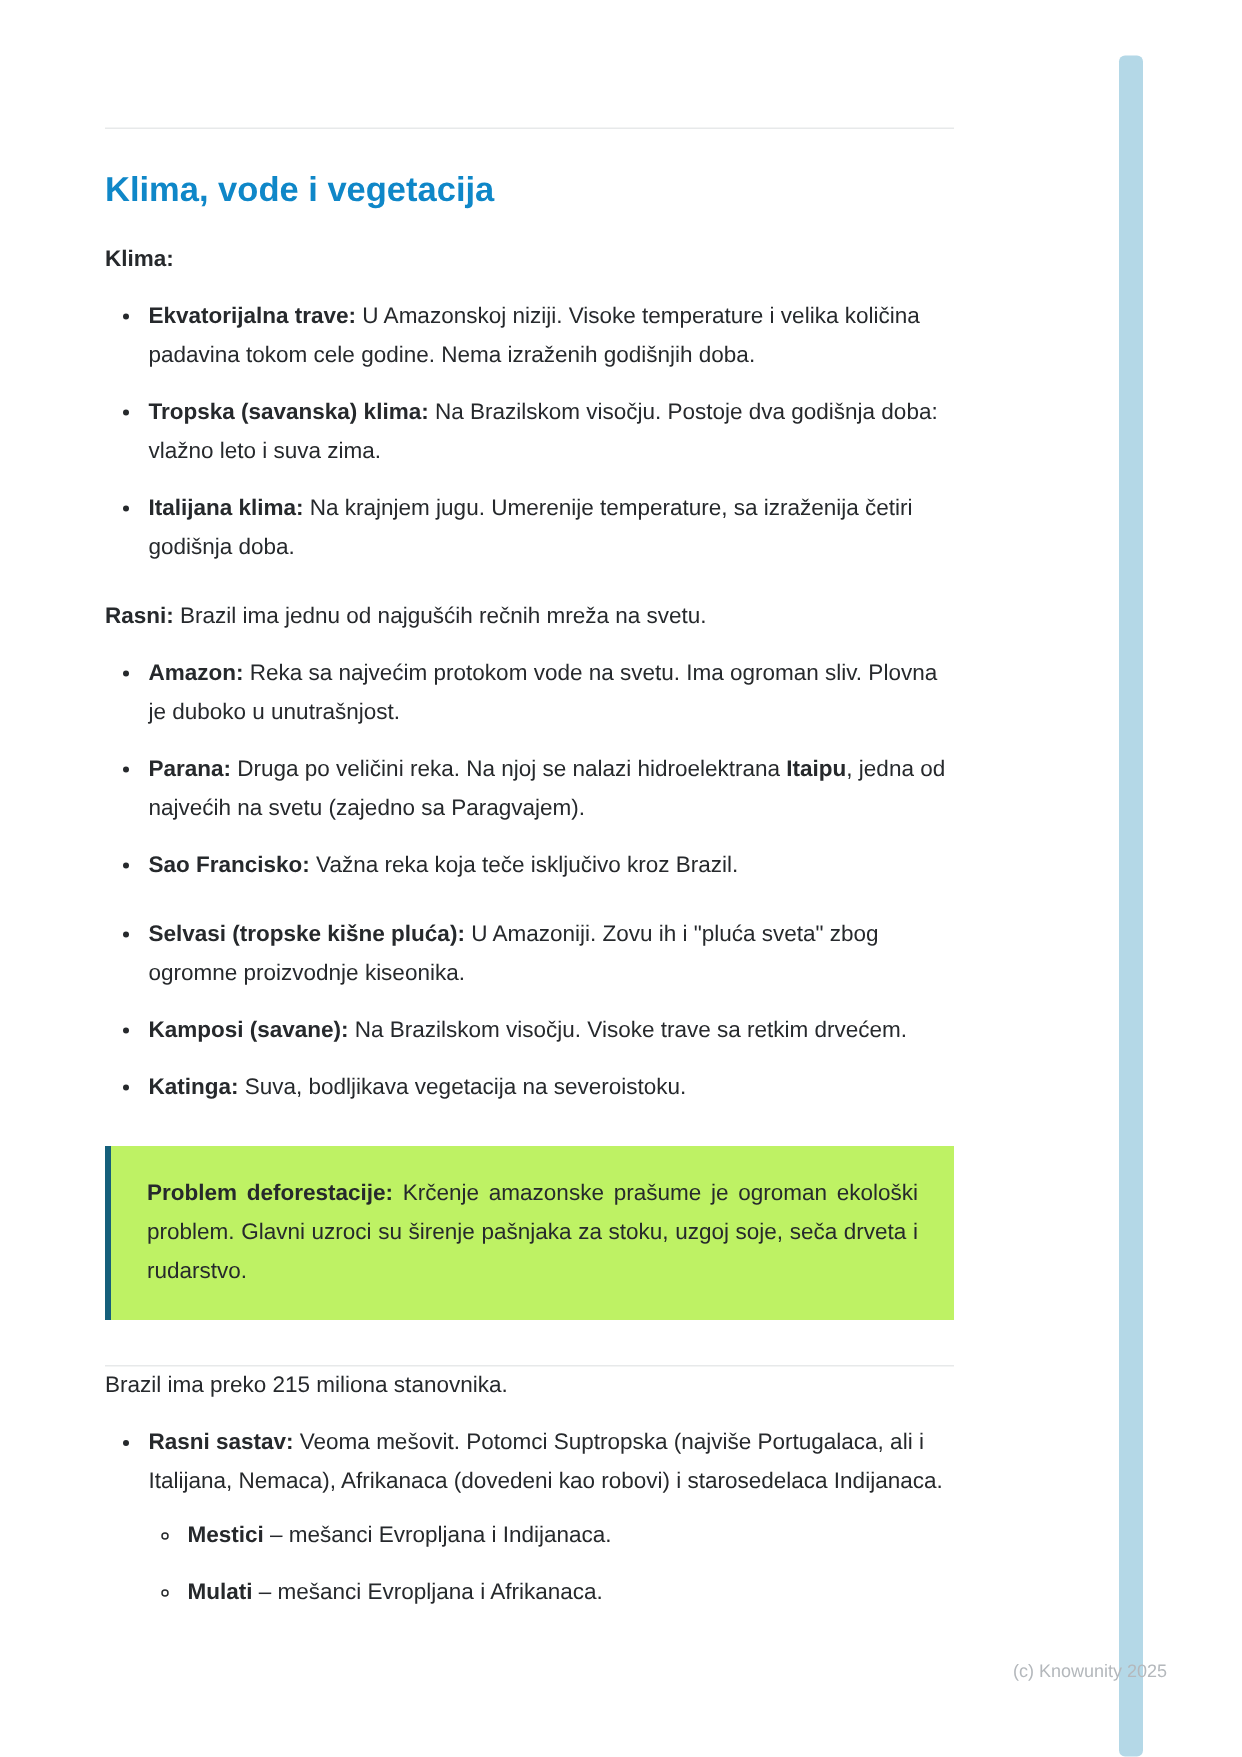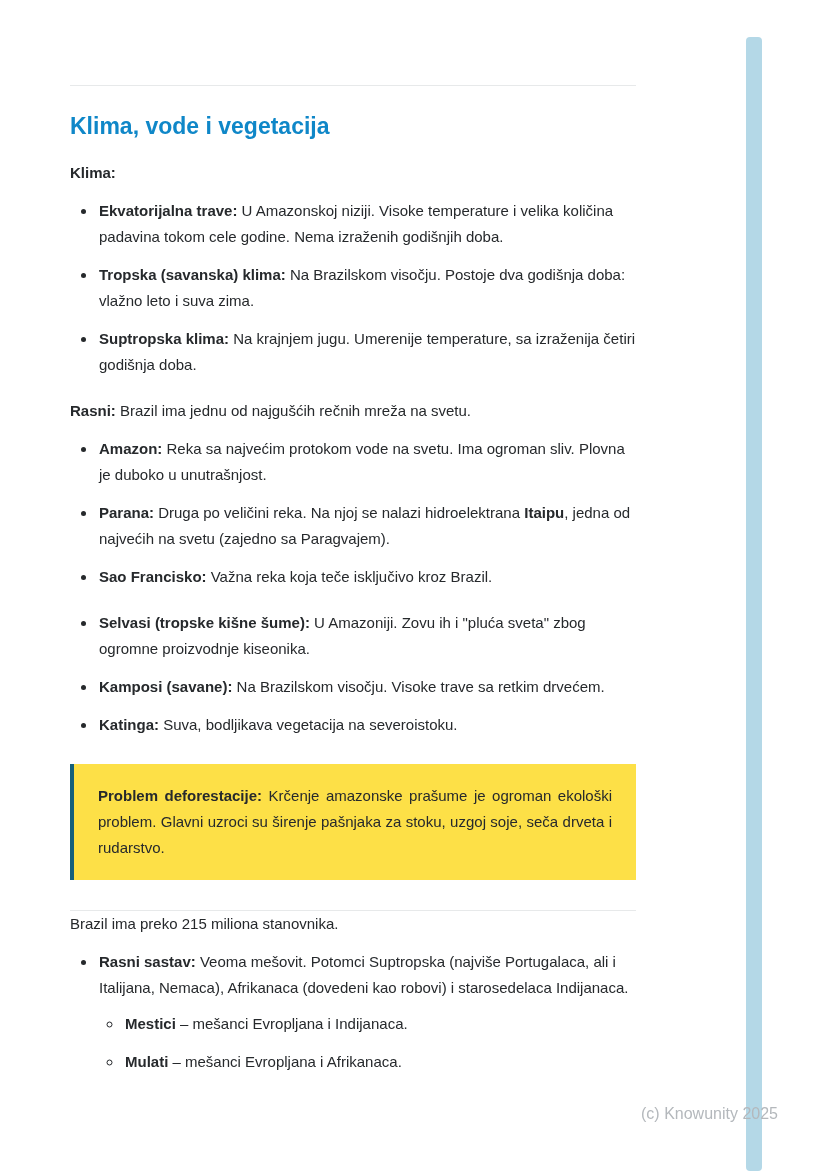--- a/index.html
+++ b/index.html
@@ -21,64 +21,64 @@
     font-weight: bold; margin: 26px 0 20px;
   }
   p.label { font-weight: bold; }
   p.lead { margin: 0; }
   strong { font-weight: bold; }
   ul.main { list-style: disc; margin: 12px 0 20px; padding-left: 27px; }
   ul.main > li { margin-bottom: 12px; padding-left: 2px; }
   ul.sub { list-style: circle; margin: 10px 0 2px; padding-left: 24px; }
   ul.sub > li { margin-bottom: 12px; padding-left: 2px; }
   .callout {
-    background: #fde047;
+    background: #bef264;
     border-left: 4px solid #15607b;
     padding: 19px 24px;
     margin: 26px 0 0;
     text-align: justify;
   }
   .scroll-strip {
     position: absolute; left: 746px; top: 37px;
     width: 16px; height: 1134px;
     background: #b4d8e7; border-radius: 4px;
   }
   .copyright {
     position: absolute; right: 50px; bottom: 50px;
-    font-size: 16px; line-height: 14px; color: #b4b8bc; z-index: 2;
+    font-size: 12px; line-height: 14px; color: #b4b8bc; z-index: 2;
   }
 </style>
 </head>
 <body>
 
 <div class="content">
 
   <hr class="divider">
 
   <h1>Klima, vode i vegetacija</h1>
 
   <p class="label">Klima:</p>
 
   <ul class="main">
     <li><strong>Ekvatorijalna trave:</strong><span> U Amazonskoj niziji. Visoke temperature i velika količina padavina tokom cele godine. Nema izraženih godišnjih doba.</span></li>
     <li><strong>Tropska (savanska) klima:</strong><span> Na Brazilskom visočju. Postoje dva godišnja doba: vlažno leto i suva zima.</span></li>
-    <li><strong>Suptropska klima:</strong><span> Na krajnjem jugu. Umerenije temperature, sa izraženija četiri godišnja doba.</span></li>
+    <li><strong>Italijana klima:</strong><span> Na krajnjem jugu. Umerenije temperature, sa izraženija četiri godišnja doba.</span></li>
   </ul>
 
   <p class="lead"><strong>Rasni:</strong><span> Brazil ima jednu od najgušćih rečnih mreža na svetu.</span></p>
 
   <ul class="main">
     <li><strong>Amazon:</strong><span> Reka sa najvećim protokom vode na svetu. Ima ogroman sliv. Plovna je duboko u unutrašnjost.</span></li>
     <li><strong>Parana:</strong><span> Druga po veličini reka. Na njoj se nalazi hidroelektrana </span><strong>Itaipu</strong><span>, jedna od najvećih na svetu (zajedno sa Paragvajem).</span></li>
     <li><strong>Sao Francisko:</strong><span> Važna reka koja teče isključivo kroz Brazil.</span></li>
   </ul>
 
 
   <ul class="main">
-    <li><strong>Selvasi (tropske kišne šume):</strong><span> U Amazoniji. Zovu ih i "pluća sveta" zbog ogromne proizvodnje kiseonika.</span></li>
+    <li><strong>Selvasi (tropske kišne pluća):</strong><span> U Amazoniji. Zovu ih i "pluća sveta" zbog ogromne proizvodnje kiseonika.</span></li>
     <li><strong>Kamposi (savane):</strong><span> Na Brazilskom visočju. Visoke trave sa retkim drvećem.</span></li>
     <li><strong>Katinga:</strong><span> Suva, bodljikava vegetacija na severoistoku.</span></li>
   </ul>
 
   <div class="callout">
     <strong>Problem deforestacije:</strong><span> Krčenje amazonske prašume je ogroman ekološki problem. Glavni uzroci su širenje pašnjaka za stoku, uzgoj soje, seča drveta i rudarstvo.</span>
   </div>
 
   <hr class="divider second">
 

